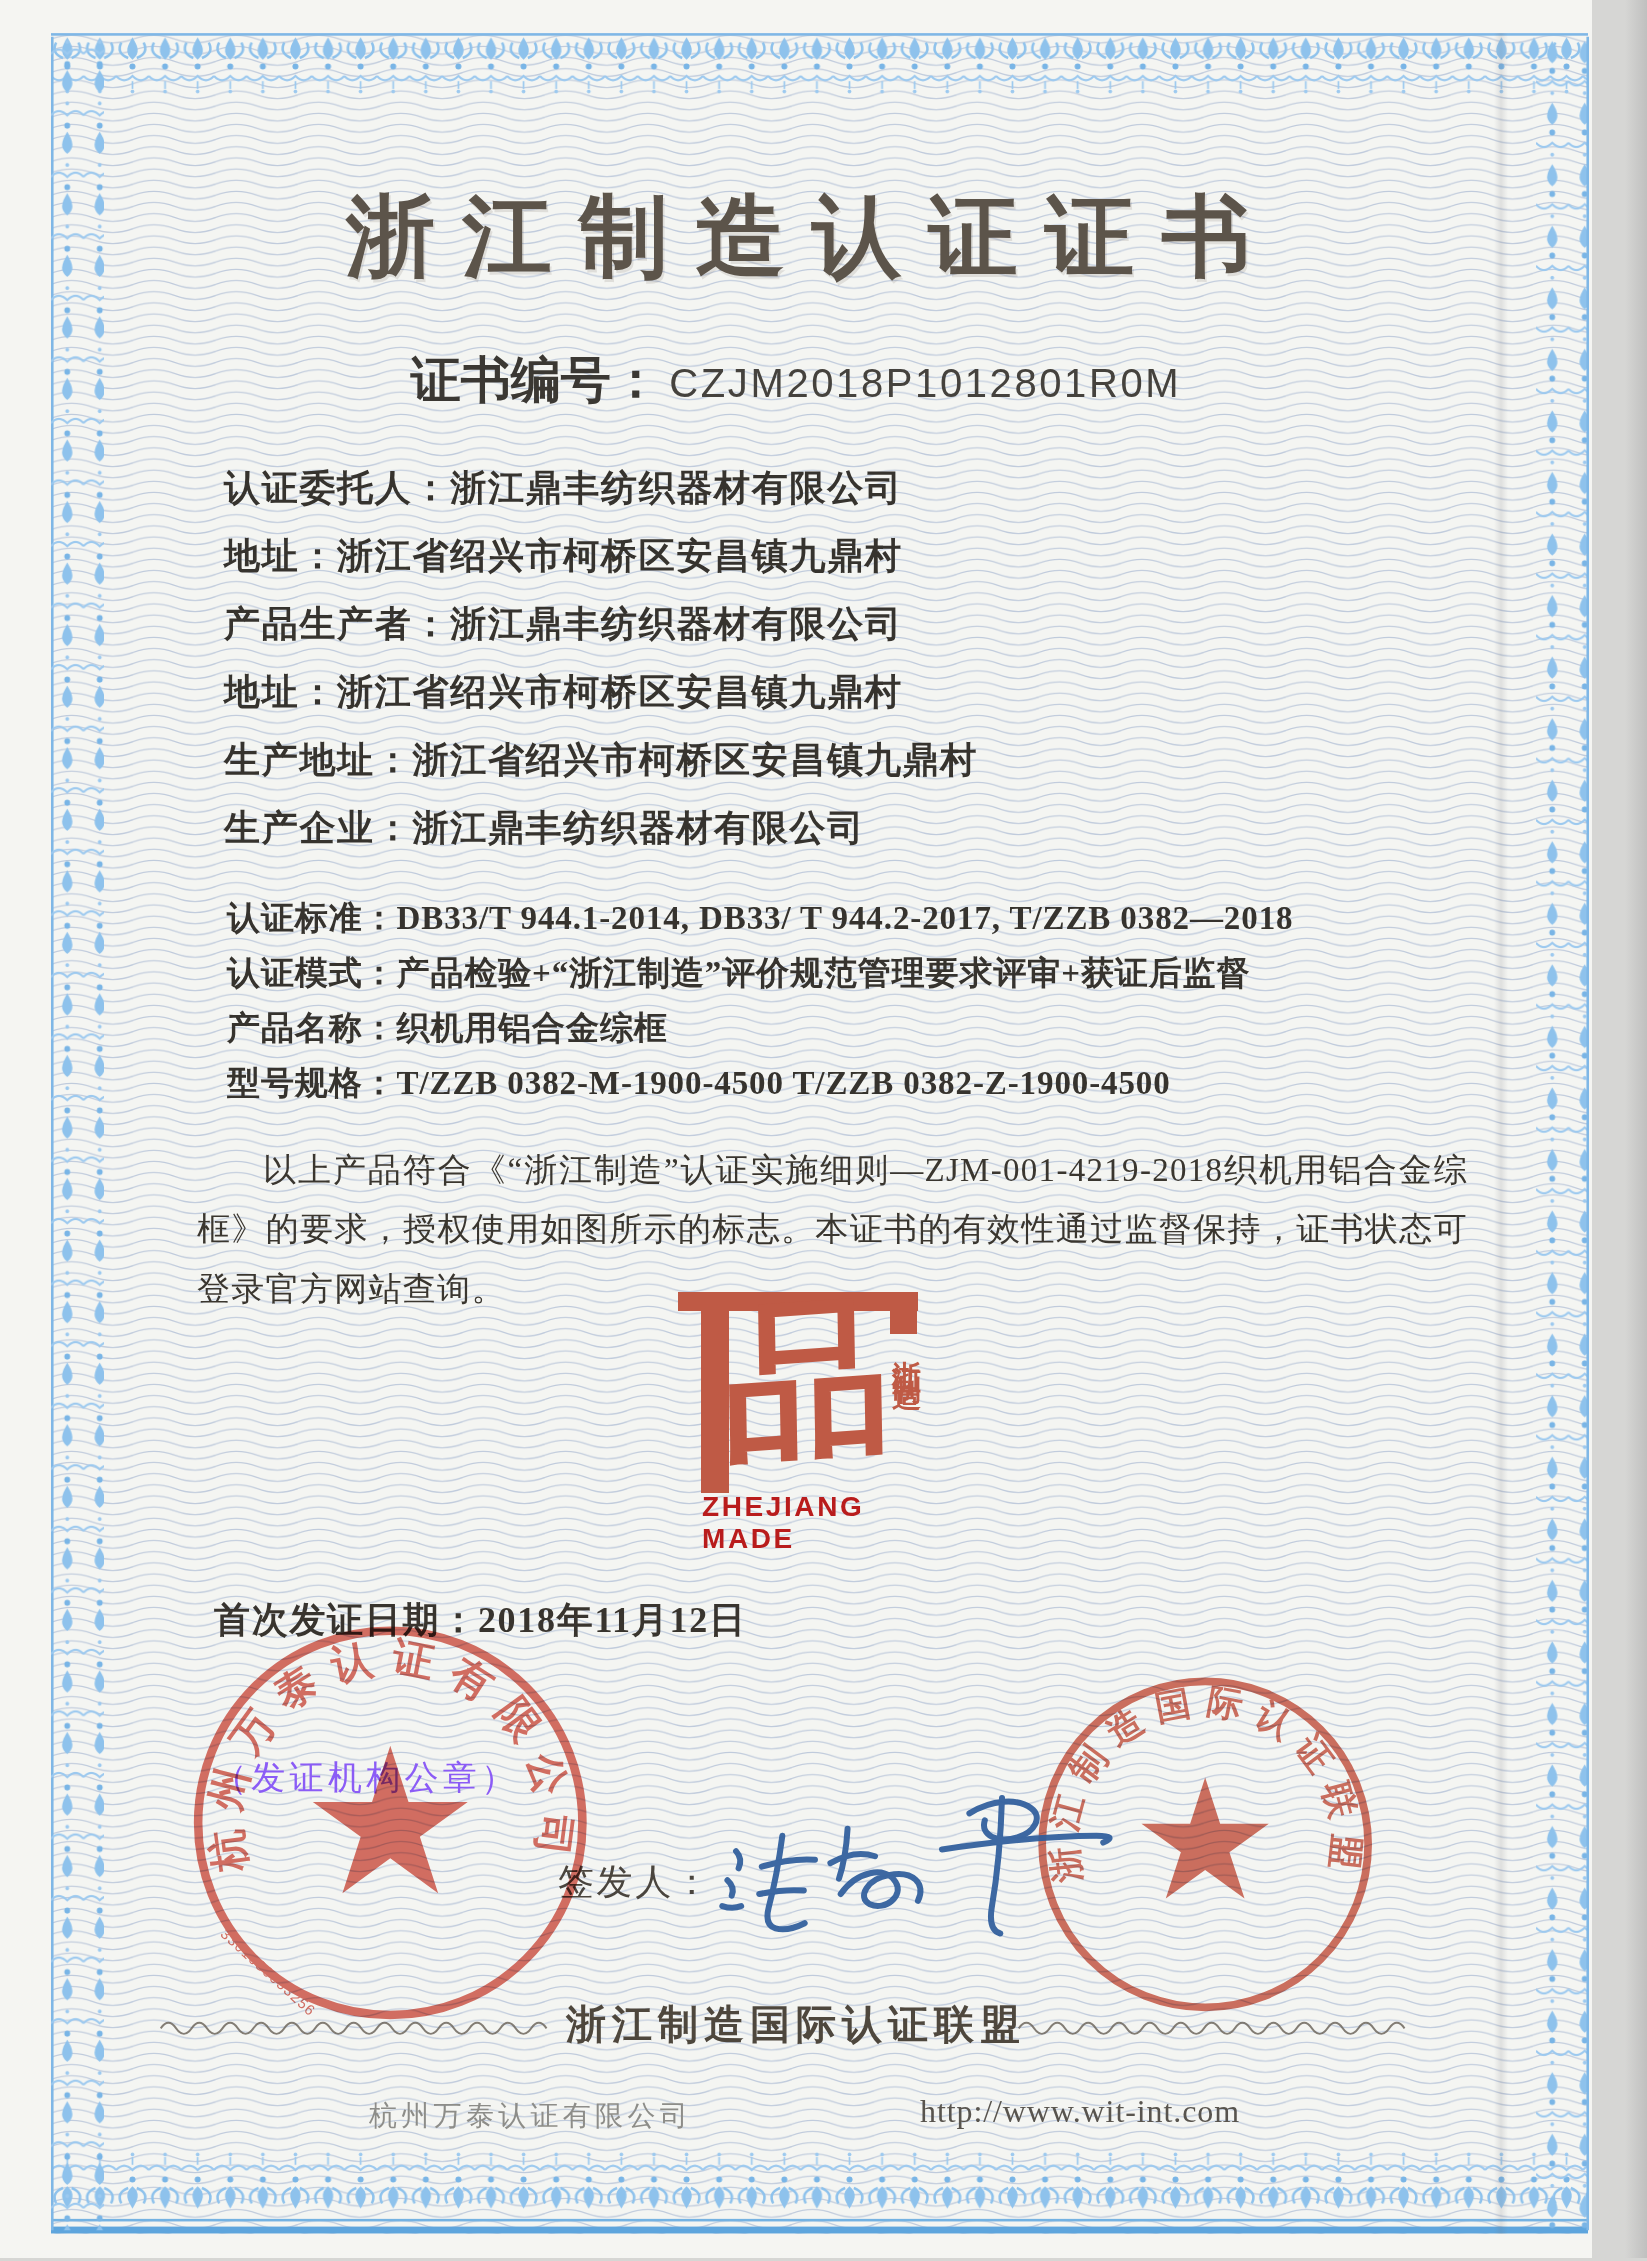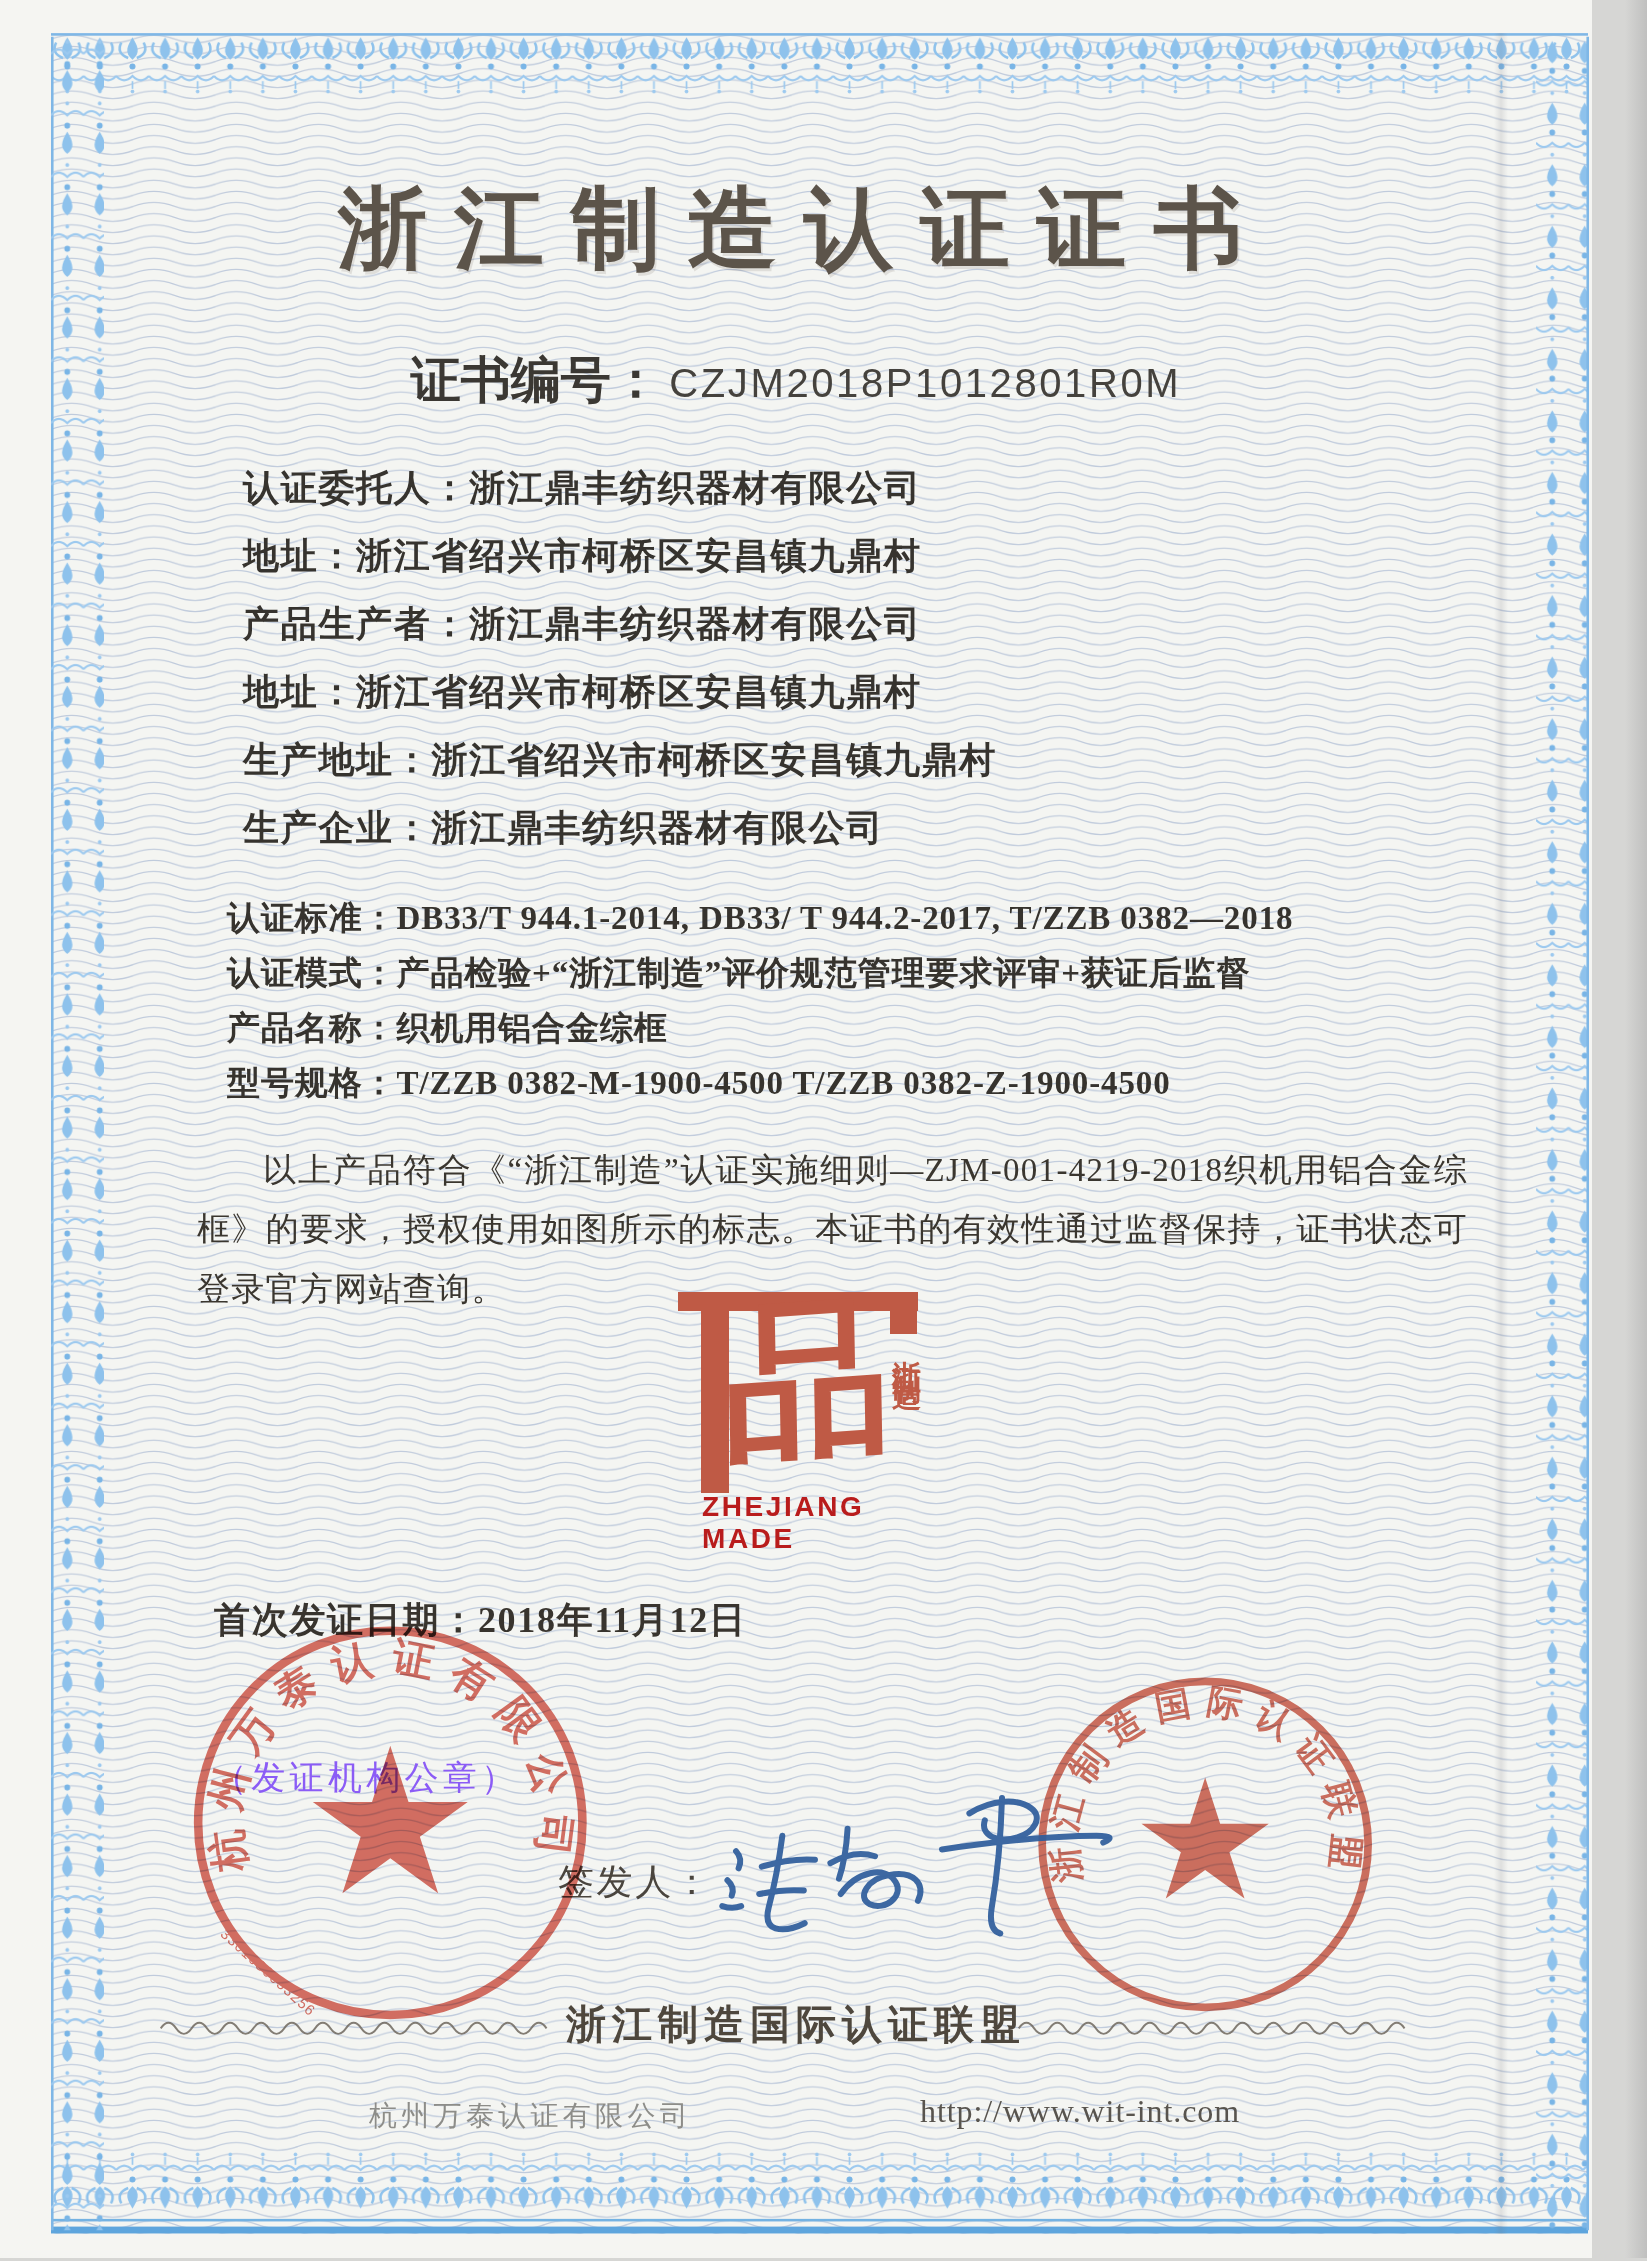--- a/index.html
+++ b/index.html
@@ -5,29 +5,29 @@
   html,body{margin:0;padding:0;}
   .page{position:relative;width:1647px;height:2261px;background:#d6d6d4;overflow:hidden;
         font-family:"Liberation Serif","DejaVu Serif",serif;color:#35322d;}
   .sheet{position:absolute;left:0;top:0;width:1592px;height:2258px;background:#f5f5f2;}
   .abs{position:absolute;}
   svg{display:block;}
   .fold{position:absolute;left:1494px;top:33px;width:13.7px;height:2201px;
         background:linear-gradient(90deg,rgba(0,0,0,0),rgba(110,110,118,.16),rgba(0,0,0,0));}
   .edge{position:absolute;right:0;top:0;width:22px;height:2258px;
         background:linear-gradient(90deg,rgba(0,0,0,0),rgba(90,90,95,.18));}
-  .title{position:absolute;left:0;top:161px;width:1592px;margin:8px;text-align:center;
+  .title{position:absolute;left:0;top:161px;width:1592px;margin:16px;text-align:center;
          font-size:89px;font-weight:bold;letter-spacing:27.5px;color:#5c544a;
          text-shadow:1.7px 2.6px 0 rgba(70,60,50,.12);}
   .certno{position:absolute;left:0;top:347px;width:1592px;display:flex;justify-content:center;
           align-items:baseline;gap:8.6px;}
   .certno .lab{font-size:50px;font-weight:bold;color:#3b3833;}
   .certno .val{font-size:40px;font-family:"Liberation Sans","DejaVu Sans",sans-serif;
                letter-spacing:2.6px;color:#45423d;}
-  .fields{position:absolute;left:243px;top:470px;width:1252px;}
+  .fields{position:absolute;left:224px;top:470px;width:1252px;}
   .frow{font-size:36px;font-weight:bold;line-height:1;margin-bottom:32px;letter-spacing:1.7px;color:#36332e;}
   .specs{position:absolute;left:227px;top:902px;width:1287px;}
   .srow{font-size:33px;font-weight:bold;line-height:1;margin-bottom:22px;letter-spacing:0.9px;color:#36332e;}
   .para{position:absolute;left:193px;top:1137px;width:1271px;margin:4px;font-size:33px;
         line-height:1.8;text-indent:2em;text-align:justify;letter-spacing:1.3px;color:#3a362f;}
   
   .logo{position:absolute;left:678px;top:1289px;width:250px;height:235px;}
   .logo .bar{position:absolute;background:#bf5a45;}
   .logo .mark{position:absolute;left:45px;top:6.9px;font-size:168px;line-height:1;
               font-weight:bold;color:#bf5a45;transform:rotate(-4deg) skewX(-3deg);}

